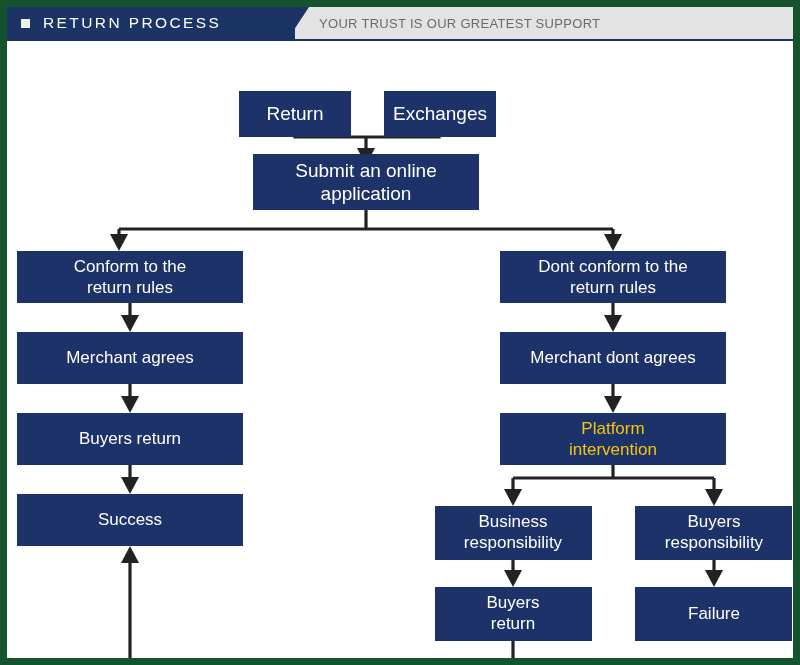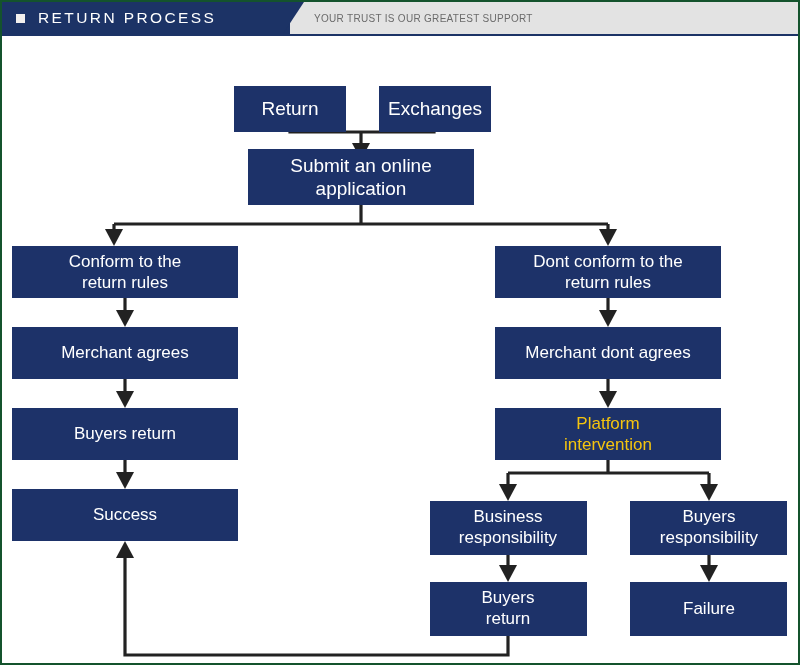--- a/index.html
+++ b/index.html
@@ -8,21 +8,21 @@
     background: #ffffff;
   }
   body {
     font-family: "Liberation Sans", sans-serif;
   }
   #page {
     position: relative;
     width: 800px;
     height: 665px;
     background: #ffffff;
-    border: 2px solid #14532d;
+    border: 7px solid #14532d;
     box-sizing: border-box;
     overflow: hidden;
   }
 
   
   #header-banner {
     position: absolute;
     left: 0;
     top: 0;
     width: 800px;
@@ -68,21 +68,21 @@
     white-space: nowrap;
   }
   #header-tagline {
     position: absolute;
     left: 312px;
     top: 0;
     height: 32px;
     display: flex;
     align-items: center;
     color: #6b6b6b;
-    font-size: 10px;
+    font-size: 13px;
     letter-spacing: 0.3px;
     white-space: nowrap;
   }
 
   
   #flow-svg {
     position: absolute;
     left: 0;
     top: 34px;
     width: 800px;

